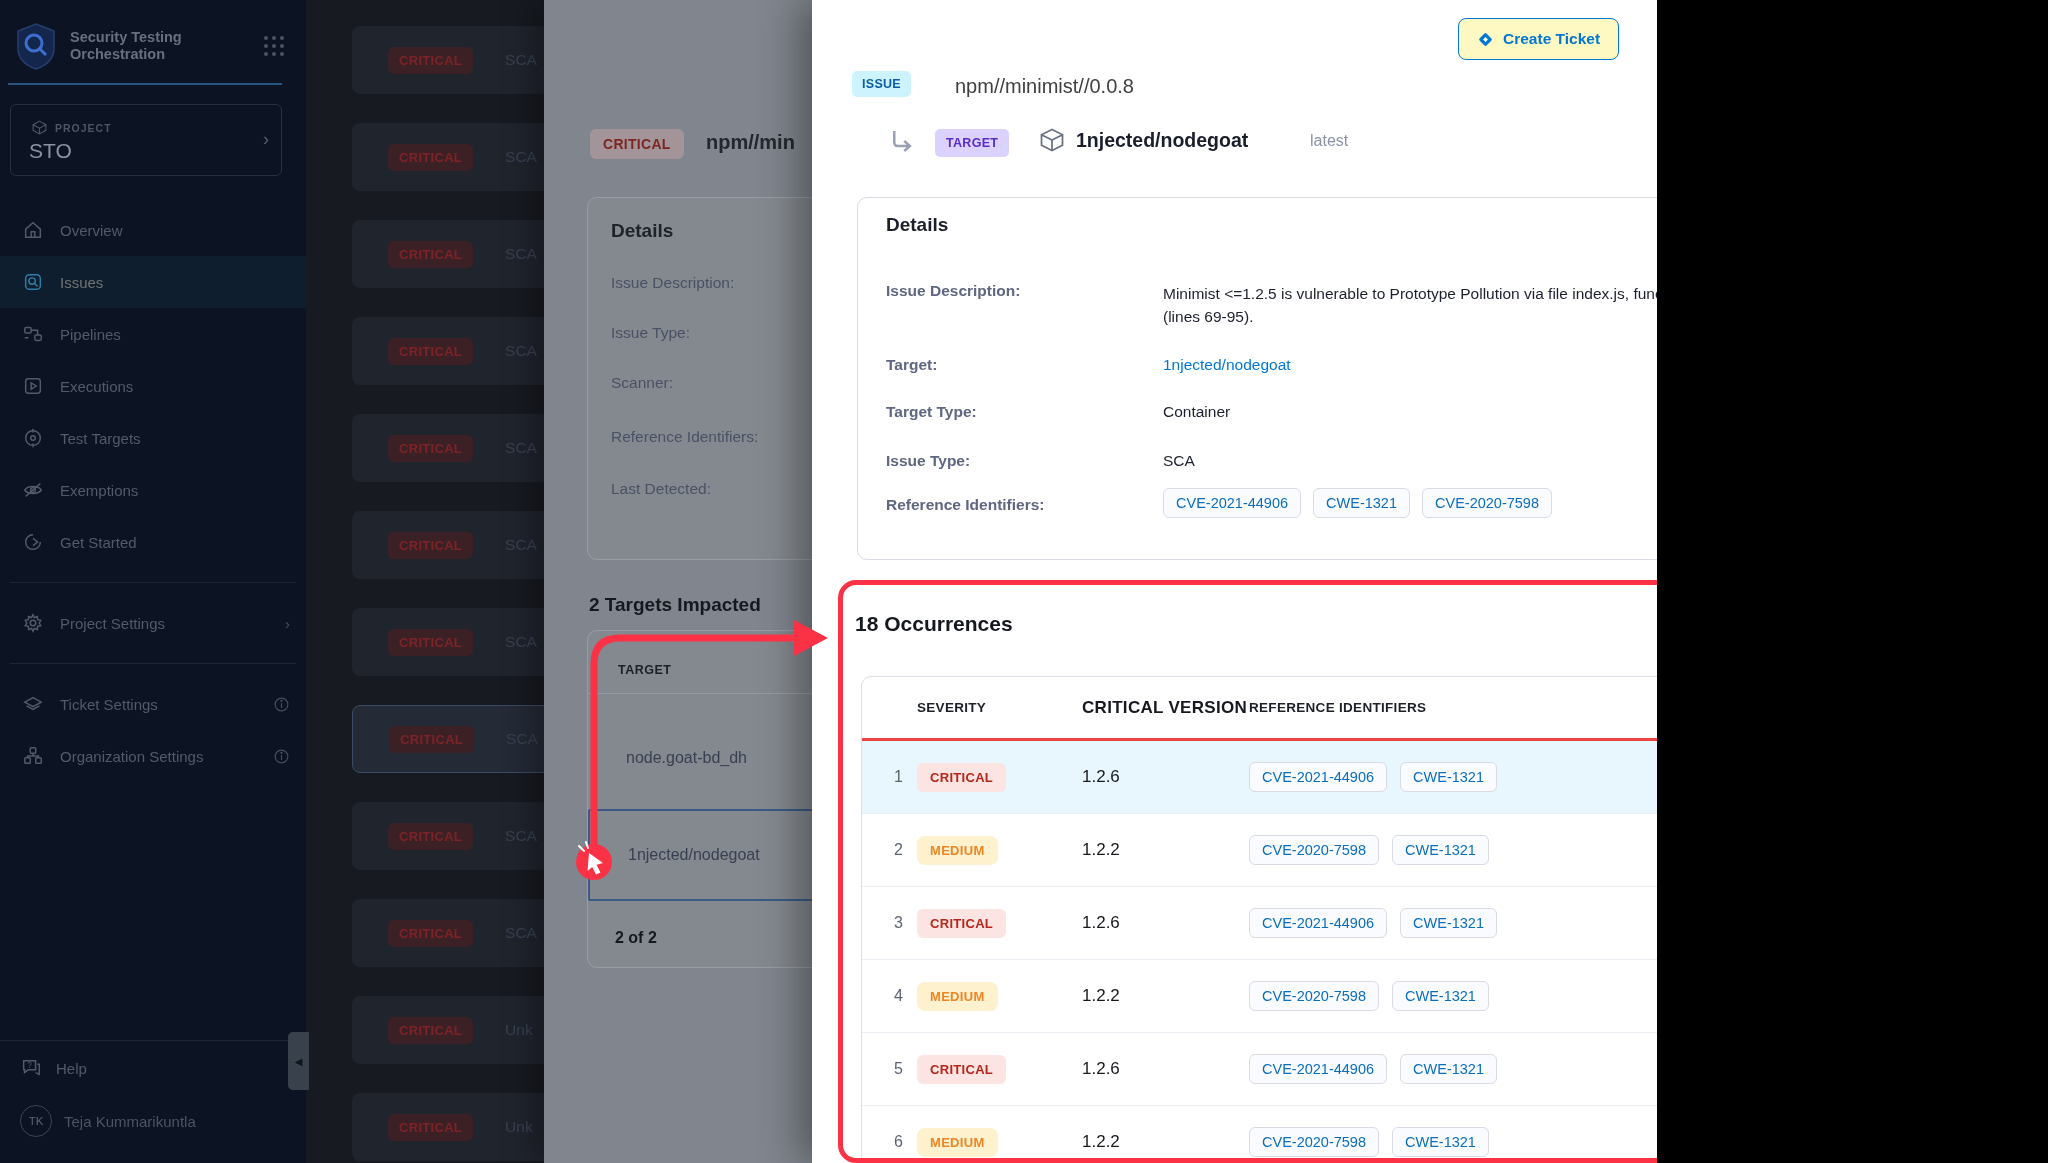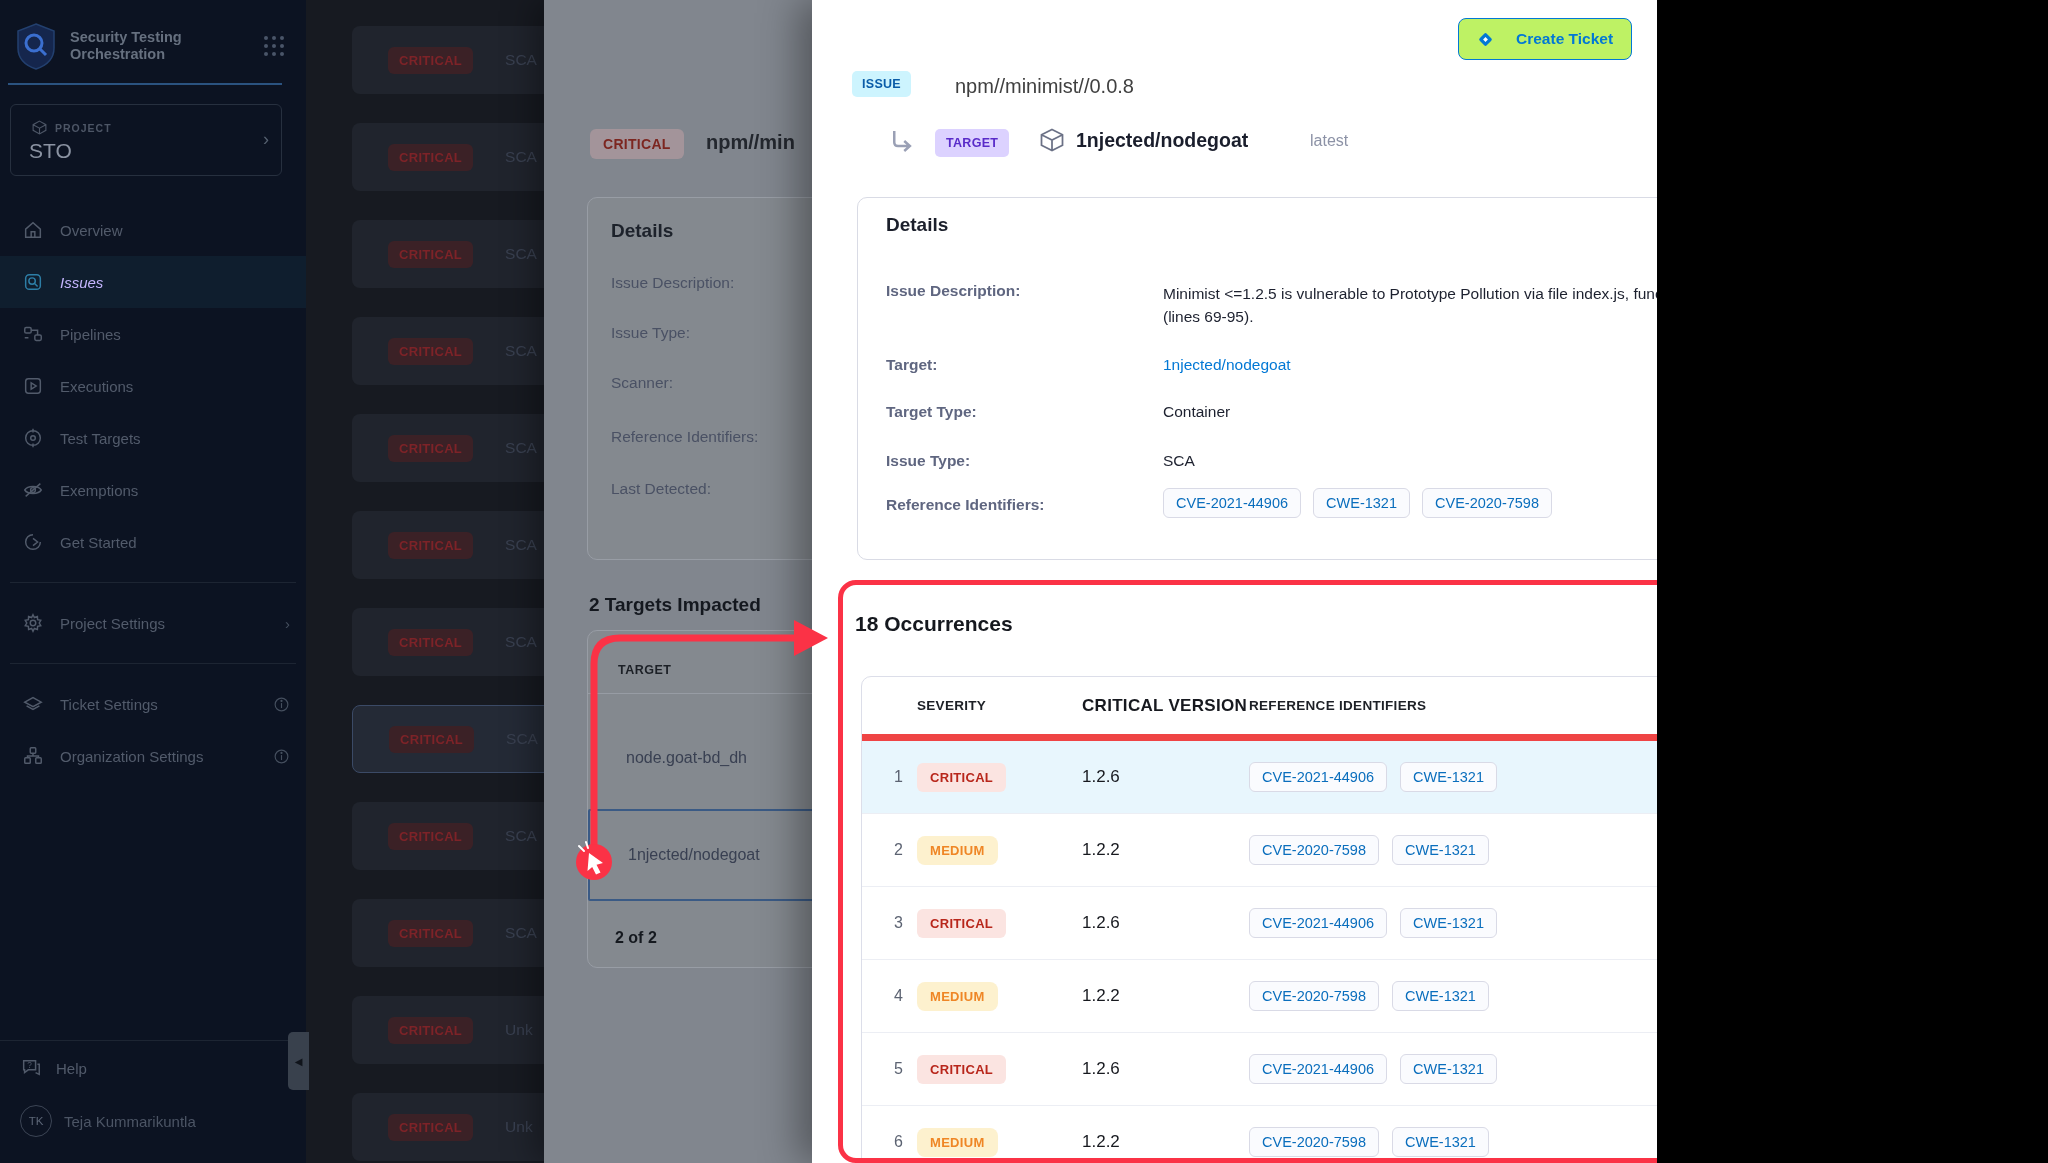--- a/index.html
+++ b/index.html
@@ -15,21 +15,21 @@
   .sb-grid{margin-left:auto;margin-right:6px;}
   .sb-divider-top{position:absolute;left:8px;top:83px;width:274px;height:2px;background:#2b5380;}
   .proj-card{position:absolute;left:10px;top:104px;width:272px;height:72px;border:1px solid #27303f;border-radius:6px;}
   .proj-label{position:absolute;left:20px;top:14px;font-size:10.5px;letter-spacing:1px;font-weight:bold;color:#4d5666;display:flex;align-items:center;gap:7px;}
   .proj-name{position:absolute;left:18px;top:34px;font-size:21px;color:#8b93a2;}
   .proj-chev{position:absolute;right:12px;top:24px;color:#55606f;font-size:18px;}
   .nav{position:absolute;left:0;top:204px;width:306px;}
   .nav-item{position:relative;height:52px;display:flex;align-items:center;padding-left:22px;gap:16px;font-size:15px;color:#525b6b;}
   .nav-item .lbl{padding-top:1px;}
   .nav-item.active{background:#0f1e2e;color:#2d7ea6;}
-  .nav-item.active .lbl{color:#c4b5fd;font-style:italic;}
+  .nav-item.active .lbl{color:#737373;}
   .nav-divider{height:1px;background:#1d2533;margin:14px 10px;}
   .nav-right{margin-left:auto;margin-right:16px;color:#454f5e;font-size:15px;}
   .sb-bottom{position:absolute;left:0;bottom:0;width:306px;}
   .sb-help{display:flex;align-items:center;gap:14px;padding:16px 0 16px 20px;font-size:15px;color:#525b6b;border-top:1px solid #1d2533;}
   .sb-user{display:flex;align-items:center;gap:12px;padding:10px 0 26px 20px;font-size:15px;color:#4c5565;}
   .avatar{width:32px;height:32px;border-radius:50%;border:1.5px solid #3c4555;display:flex;align-items:center;justify-content:center;font-size:11.5px;font-weight:normal;color:#5c6677;}
   .collapse-tab{position:absolute;left:288px;top:1032px;width:21px;height:58px;background:#39414d;border-radius:5px 0 0 5px;display:flex;align-items:center;justify-content:center;color:#10141b;font-size:10px;z-index:2;}
   .ico{width:22px;height:22px;stroke:currentColor;fill:none;stroke-width:1.6;flex:0 0 auto;}
   .ico-s{width:17px;height:17px;stroke:currentColor;fill:none;stroke-width:1.6;}
 
@@ -51,21 +51,21 @@
   .p-heading{position:absolute;left:45px;top:594px;font-size:19px;font-weight:bold;color:#14181f;white-space:nowrap;}
   .t-card{position:absolute;left:43px;top:630px;width:420px;height:338px;border:1px solid #989da5;border-radius:10px;background:#84898f;}
   .t-col{position:absolute;left:30px;top:32px;font-size:12.5px;font-weight:bold;letter-spacing:.5px;color:#1c2026;}
   .t-row1{position:absolute;left:38px;top:118px;font-size:16px;color:#394052;}
   .t-row2{position:absolute;left:0px;top:178px;width:419px;height:92px;border:2px solid #3a5a85;border-radius:2px;display:flex;align-items:center;padding-left:38px;font-size:16px;color:#394052;}
   .t-page{position:absolute;left:27px;top:298px;font-size:16px;font-weight:bold;color:#15191f;}
   .t-div{position:absolute;left:0;top:62px;width:100%;height:1px;background:#979ca4;}
 
   
   .modal{position:absolute;left:812px;top:0;width:1236px;height:1163px;background:#ffffff;z-index:4;box-shadow:-14px 0 36px rgba(0,0,0,.35);}
-  .btn{position:absolute;top:18px;height:42px;border:1.5px solid #0278d5;border-radius:8px;background:#bef264;color:#0278d5;font-weight:bold;font-size:15.5px;display:flex;align-items:center;gap:22px;padding:0 18px;cursor:pointer;font-family:inherit;}
+  .btn{position:absolute;top:18px;height:42px;border:1.5px solid #0278d5;border-radius:8px;background:#fef9c3;color:#0278d5;font-weight:bold;font-size:15.5px;display:flex;align-items:center;gap:9px;padding:0 18px;cursor:pointer;font-family:inherit;}
   .btn-create{left:646px;}
   .btn-exempt{left:873px;}
   .m-close{position:absolute;left:1176px;top:22px;font-size:23px;color:#5f6678;background:none;border:none;cursor:pointer;font-family:inherit;}
   .issue-badge{position:absolute;left:40px;top:71px;background:#cdf4fe;color:#0a5ca8;font-weight:bold;font-size:12.5px;padding:6px 10px;border-radius:5px;letter-spacing:.3px;}
   .issue-name{position:absolute;left:143px;top:75px;font-size:20px;color:#404040;}
   .crooked{position:absolute;left:76px;top:126px;color:#9aa0b5;}
   .target-badge{position:absolute;left:123px;top:129px;background:#dcd2ff;color:#592bc9;font-weight:bold;font-size:12.5px;padding:7px 11px;border-radius:5px;letter-spacing:.3px;}
   .cube{position:absolute;left:226px;top:126px;color:#6b7186;}
   .target-name{position:absolute;left:264px;top:129px;font-size:19.5px;font-weight:bold;color:#1a1e2c;}
   .target-tag{position:absolute;left:498px;top:132px;font-size:16px;color:#8c92a6;}
@@ -79,21 +79,21 @@
   .d-link{color:#0278d5;}
   .chips{position:absolute;left:305px;display:flex;gap:12px;}
   .chip{border:1px solid #d9dae6;background:#fafbfe;color:#0a6ebd;font-size:14.5px;padding:6px 12px;border-radius:6px;white-space:nowrap;}
 
   .occ-title{position:absolute;left:43px;top:612px;font-size:21px;font-weight:bold;color:#15181e;}
   .search{position:absolute;left:921px;top:611px;width:276px;height:41px;border:1.5px solid #0092e4;background:#eff8fe;border-radius:8px;display:flex;align-items:center;padding:0 12px;gap:9px;}
   .search input{border:none;outline:none;background:transparent;font-size:16px;color:#3a3f55;width:200px;font-family:inherit;}
   .search input::placeholder{color:#959ab0;}
 
   .o-card{position:absolute;left:49px;top:676px;width:1147px;height:487px;border:1px solid #dcdee9;border-radius:10px 10px 0 0;background:#fff;overflow:hidden;}
-  .o-head{display:flex;align-items:center;height:64px;border-bottom:7px solid #ef4444;font-size:13.5px;font-weight:bold;color:#1d2026;letter-spacing:.3px;}
+  .o-head{display:flex;align-items:center;height:64px;border-bottom:3px solid #ef4444;font-size:13.5px;font-weight:bold;color:#1d2026;letter-spacing:.3px;}
   .o-row{display:flex;align-items:center;height:73px;border-bottom:1px solid #eceef4;}
   .o-row.hl{background:#e8f6fd;}
   .c-num{width:55px;padding-left:32px;font-size:16px;color:#5c6372;}
   .c-sev{width:165px;}
   .c-ver{width:167px;font-size:17px;color:#17191f;}
   .c-refs{display:flex;gap:13px;}
   .o-head .c-num{padding-left:32px;}
   .sev{display:inline-block;font-size:13px;font-weight:bold;padding:7px 13px;border-radius:6px;letter-spacing:.3px;}
   .sev.critical{background:#fbe4e1;color:#b8261b;}
   .sev.medium{background:#fdf1ce;color:#ef8625;border-radius:8px;}

